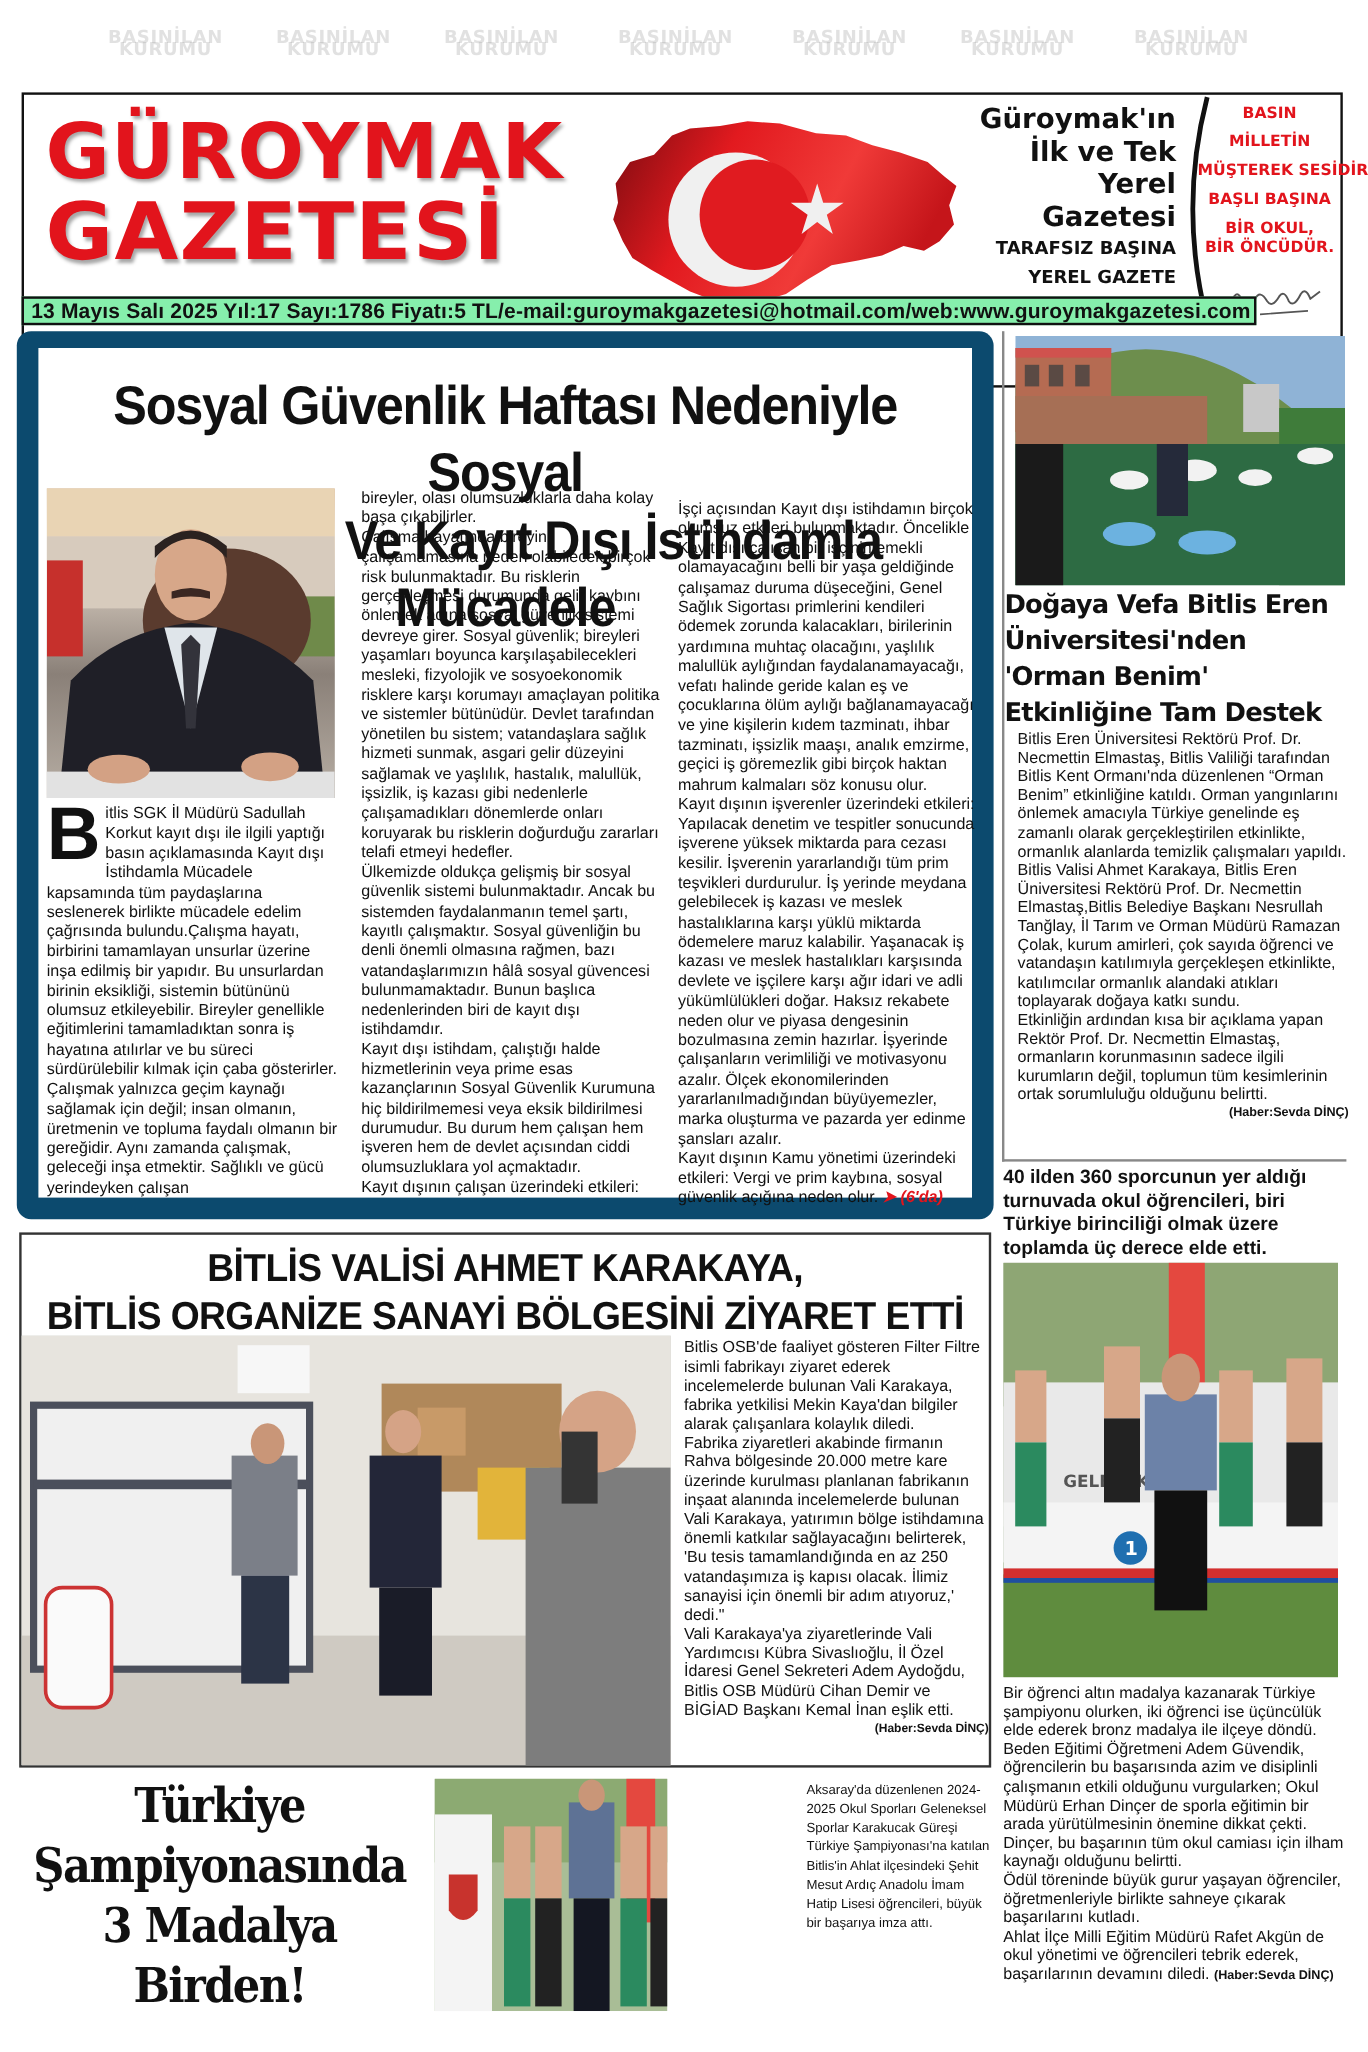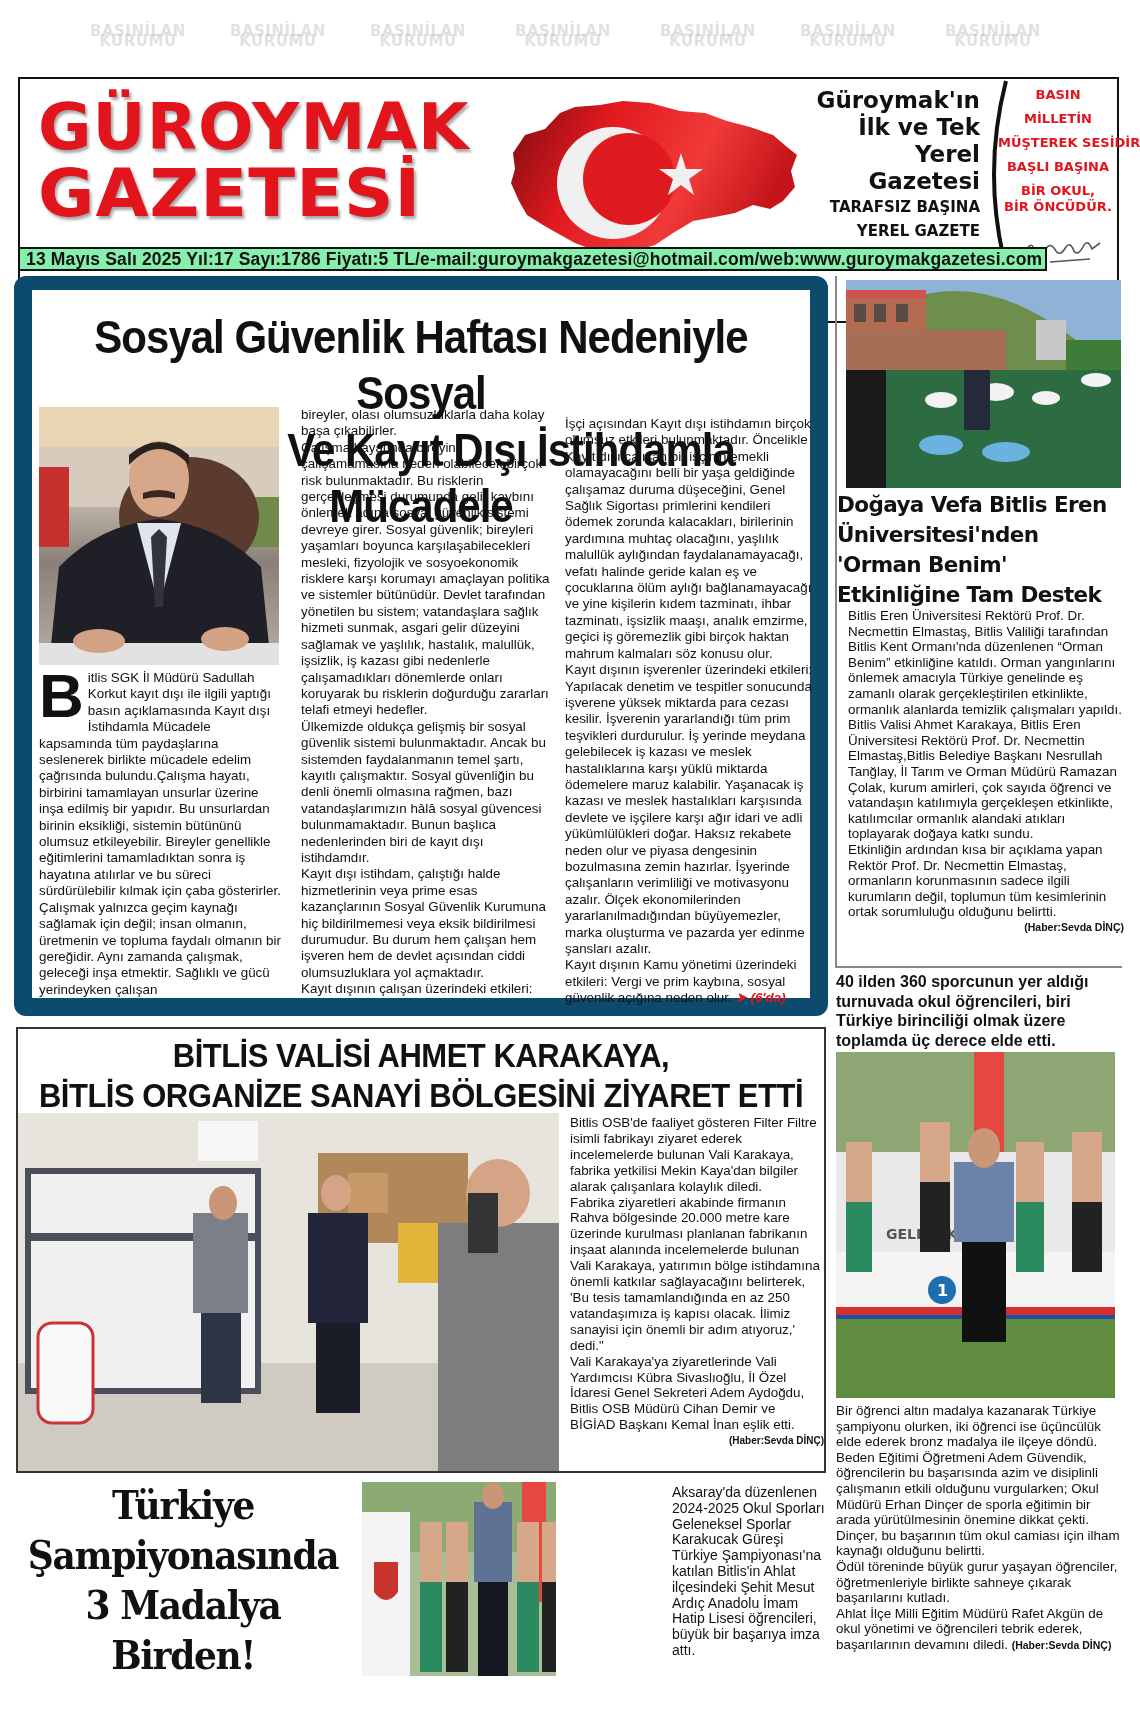--- a/index.html
+++ b/index.html
@@ -48,21 +48,21 @@
 
   
   .osb-box { position: absolute; left: 16px; top: 1027px; width: 810px; height: 446px; border: 2px solid #333; }
   .osb-title { position: absolute; left: 0; top: 8px; width: 806px; text-align: center; font-family: "Liberation Sans", sans-serif; font-weight: bold; font-size: 31px; line-height: 38px; letter-spacing: -0.5px; transform: scaleY(1.05); transform-origin: top; }
   .osb-photo { position: absolute; left: 0; top: 84px; width: 541px; height: 358px; overflow: hidden; background: #d8d6d1; }
   .osb-body { position: absolute; left: 552px; top: 86px; width: 254px; font-size: 13.4px; line-height: 15.9px; white-space: pre-line; }
 
   
   .sampi-title { position: absolute; left: 8px; top: 1480px; width: 350px; text-align: center; font-family: "DejaVu Serif", serif; font-weight: bold; font-size: 40px; line-height: 50px; letter-spacing: -1.5px; transform: scaleX(0.9); transform-origin: center top; }
   .sampi-photo { position: absolute; left: 362px; top: 1482px; width: 194px; height: 194px; overflow: hidden; }
-  .sampi-body { position: absolute; left: 672px; top: 1485px; width: 160px; font-size: 14px; line-height: 15.8px; white-space: pre-line; }
+  .sampi-body { position: absolute; left: 672px; top: 1485px; width: 160px; font-size: 11px; line-height: 15.8px; white-space: pre-line; }
 
   .watermark { position: absolute; font-family: "DejaVu Sans", sans-serif; font-weight: bold; font-size: 15px; color: rgba(170,170,170,0.35); text-align: center; line-height: 10px; letter-spacing: 0.5px; pointer-events: none; }
   svg { display: block; }
 </style>
 </head>
 <body>
 
 <div class="masthead">
   <div class="logo-line1">GÜROYMAK</div>
   <div class="logo-line2">GAZETESİ</div>

